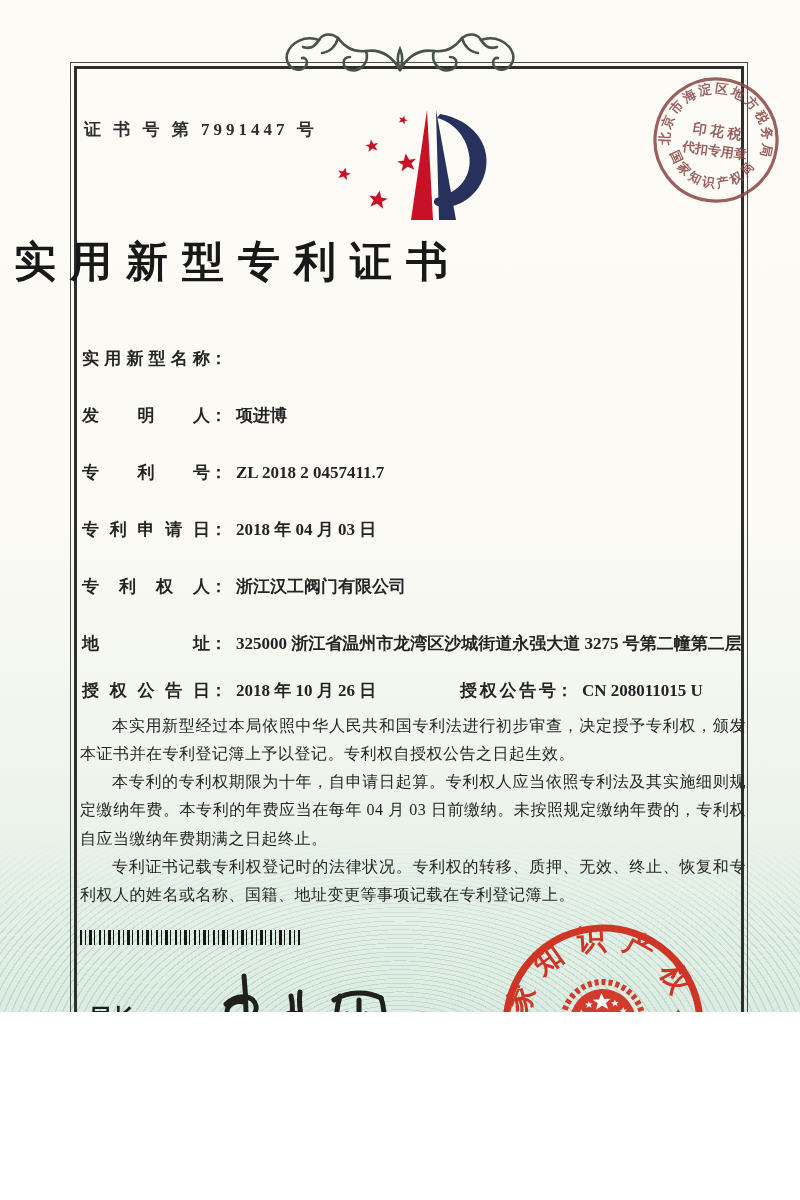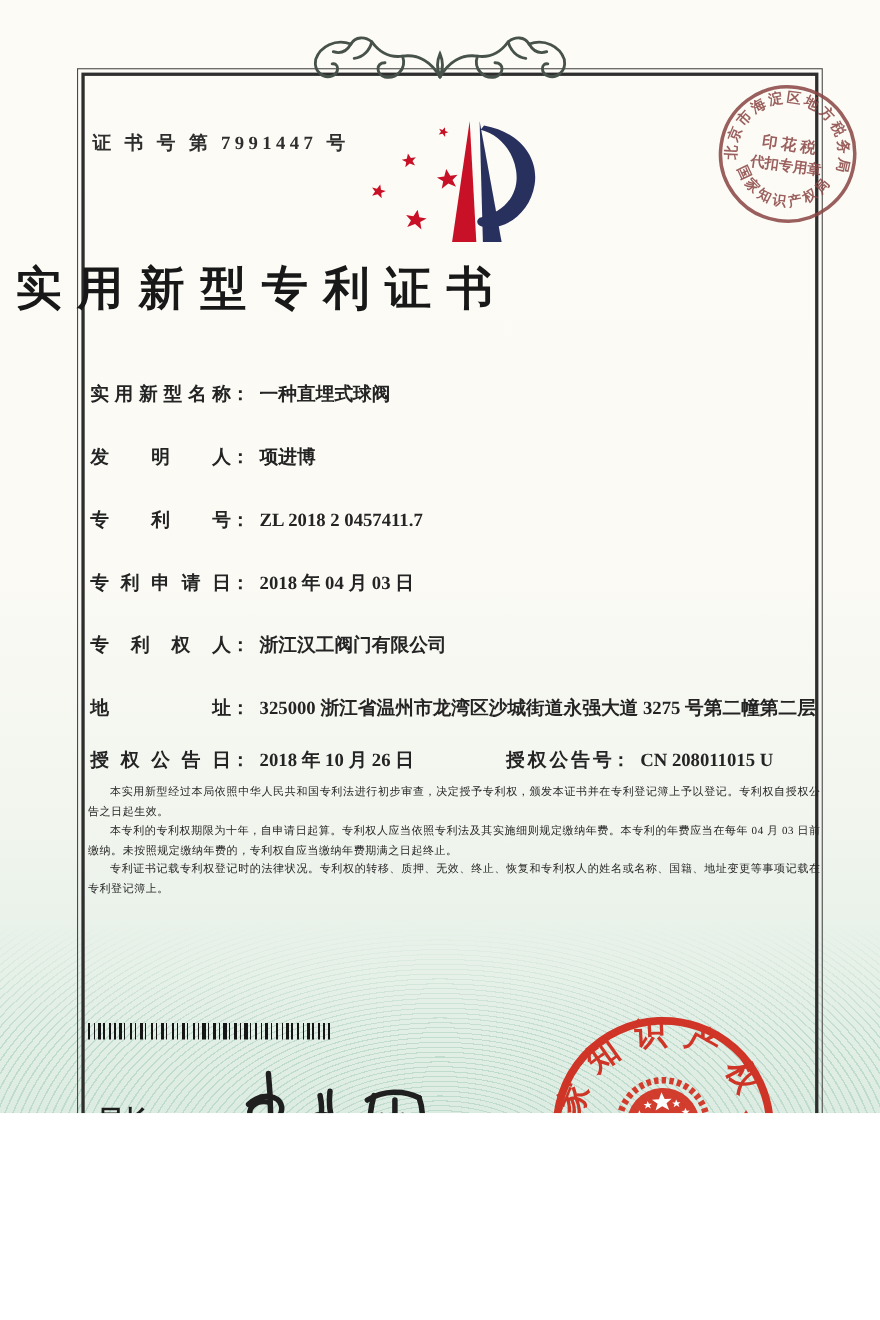--- a/index.html
+++ b/index.html
@@ -26,21 +26,21 @@
   .fields { position:absolute; left:82px; top:348px; width:662px; font-size:17px; font-weight:600; color:#242424; }
   .frow { display:flex; margin-bottom:34px; line-height:1.35; }
   .flabel { width:128px; text-align:justify; text-align-last:justify; flex:0 0 128px; }
   .fcolon { flex:0 0 auto; }
   .fvalue { margin-left:9px; flex:1; }
   .grant-row { display:flex; margin-bottom:0; }
   .grant-left { display:flex; width:378px; }
   .grant-right { display:flex; flex:1;align-items:flex-end; }
   .grant-right .flabel { width:96px; flex:0 0 96px; }
 
-  .body-text { position:absolute; left:80px; top:712px; width:666px; font-size:10px; line-height:1.76; letter-spacing:.5px; text-align:justify; color:#262626; font-weight:500; }
+  .body-text { position:absolute; left:80px; top:712px; width:666px; font-size:16px; line-height:1.76; letter-spacing:.5px; text-align:justify; color:#262626; font-weight:500; }
   .body-text p { margin:0; text-indent:2em; }
 
   .barcode { position:absolute; left:80px; top:930px; width:220px; height:15px;
     background:repeating-linear-gradient(90deg,#161616 0 2px,transparent 2px 5px,#161616 5px 6px,transparent 6px 9px,#161616 9px 12px,transparent 12px 14px,#161616 14px 15px,transparent 15px 19px);
   }
   .director-title { position:absolute; left:88px; top:1002px; font-size:24px; font-weight:700; color:#1d1d1d; }
   .director-name  { position:absolute; left:88px; top:1038px; font-size:18px; font-weight:700; color:#1d1d1d; }
   .signature { position:absolute; left:196px; top:966px; }
   .visually-hidden { position:absolute; width:1px; height:1px; overflow:hidden; clip:rect(0 0 0 0); white-space:nowrap; }
 
@@ -136,21 +136,20 @@
     <text x="70" y="66" text-anchor="middle" font-size="14" font-weight="700" fill="#8a4543">印 花 税</text>
     <text x="70" y="85" text-anchor="middle" font-size="13" font-weight="700" fill="#8a4543">代扣专用章</text>
   </svg>
 
   <div class="title">实用新型专利证书</div>
 
   <div class="fields">
     <div class="frow">
       <span class="flabel">实用新型名称</span>
         <span class="fcolon">：</span>
-      <span class="fvalue">一种直埋式球阀</span>
     </div>
     <div class="frow">
       <span class="flabel">发明人</span>
         <span class="fcolon">：</span>
       <span class="fvalue">项进博</span>
     </div>
     <div class="frow">
       <span class="flabel">专利号</span>
         <span class="fcolon">：</span>
       <span class="fvalue">ZL 2018 2 0457411.7</span>

